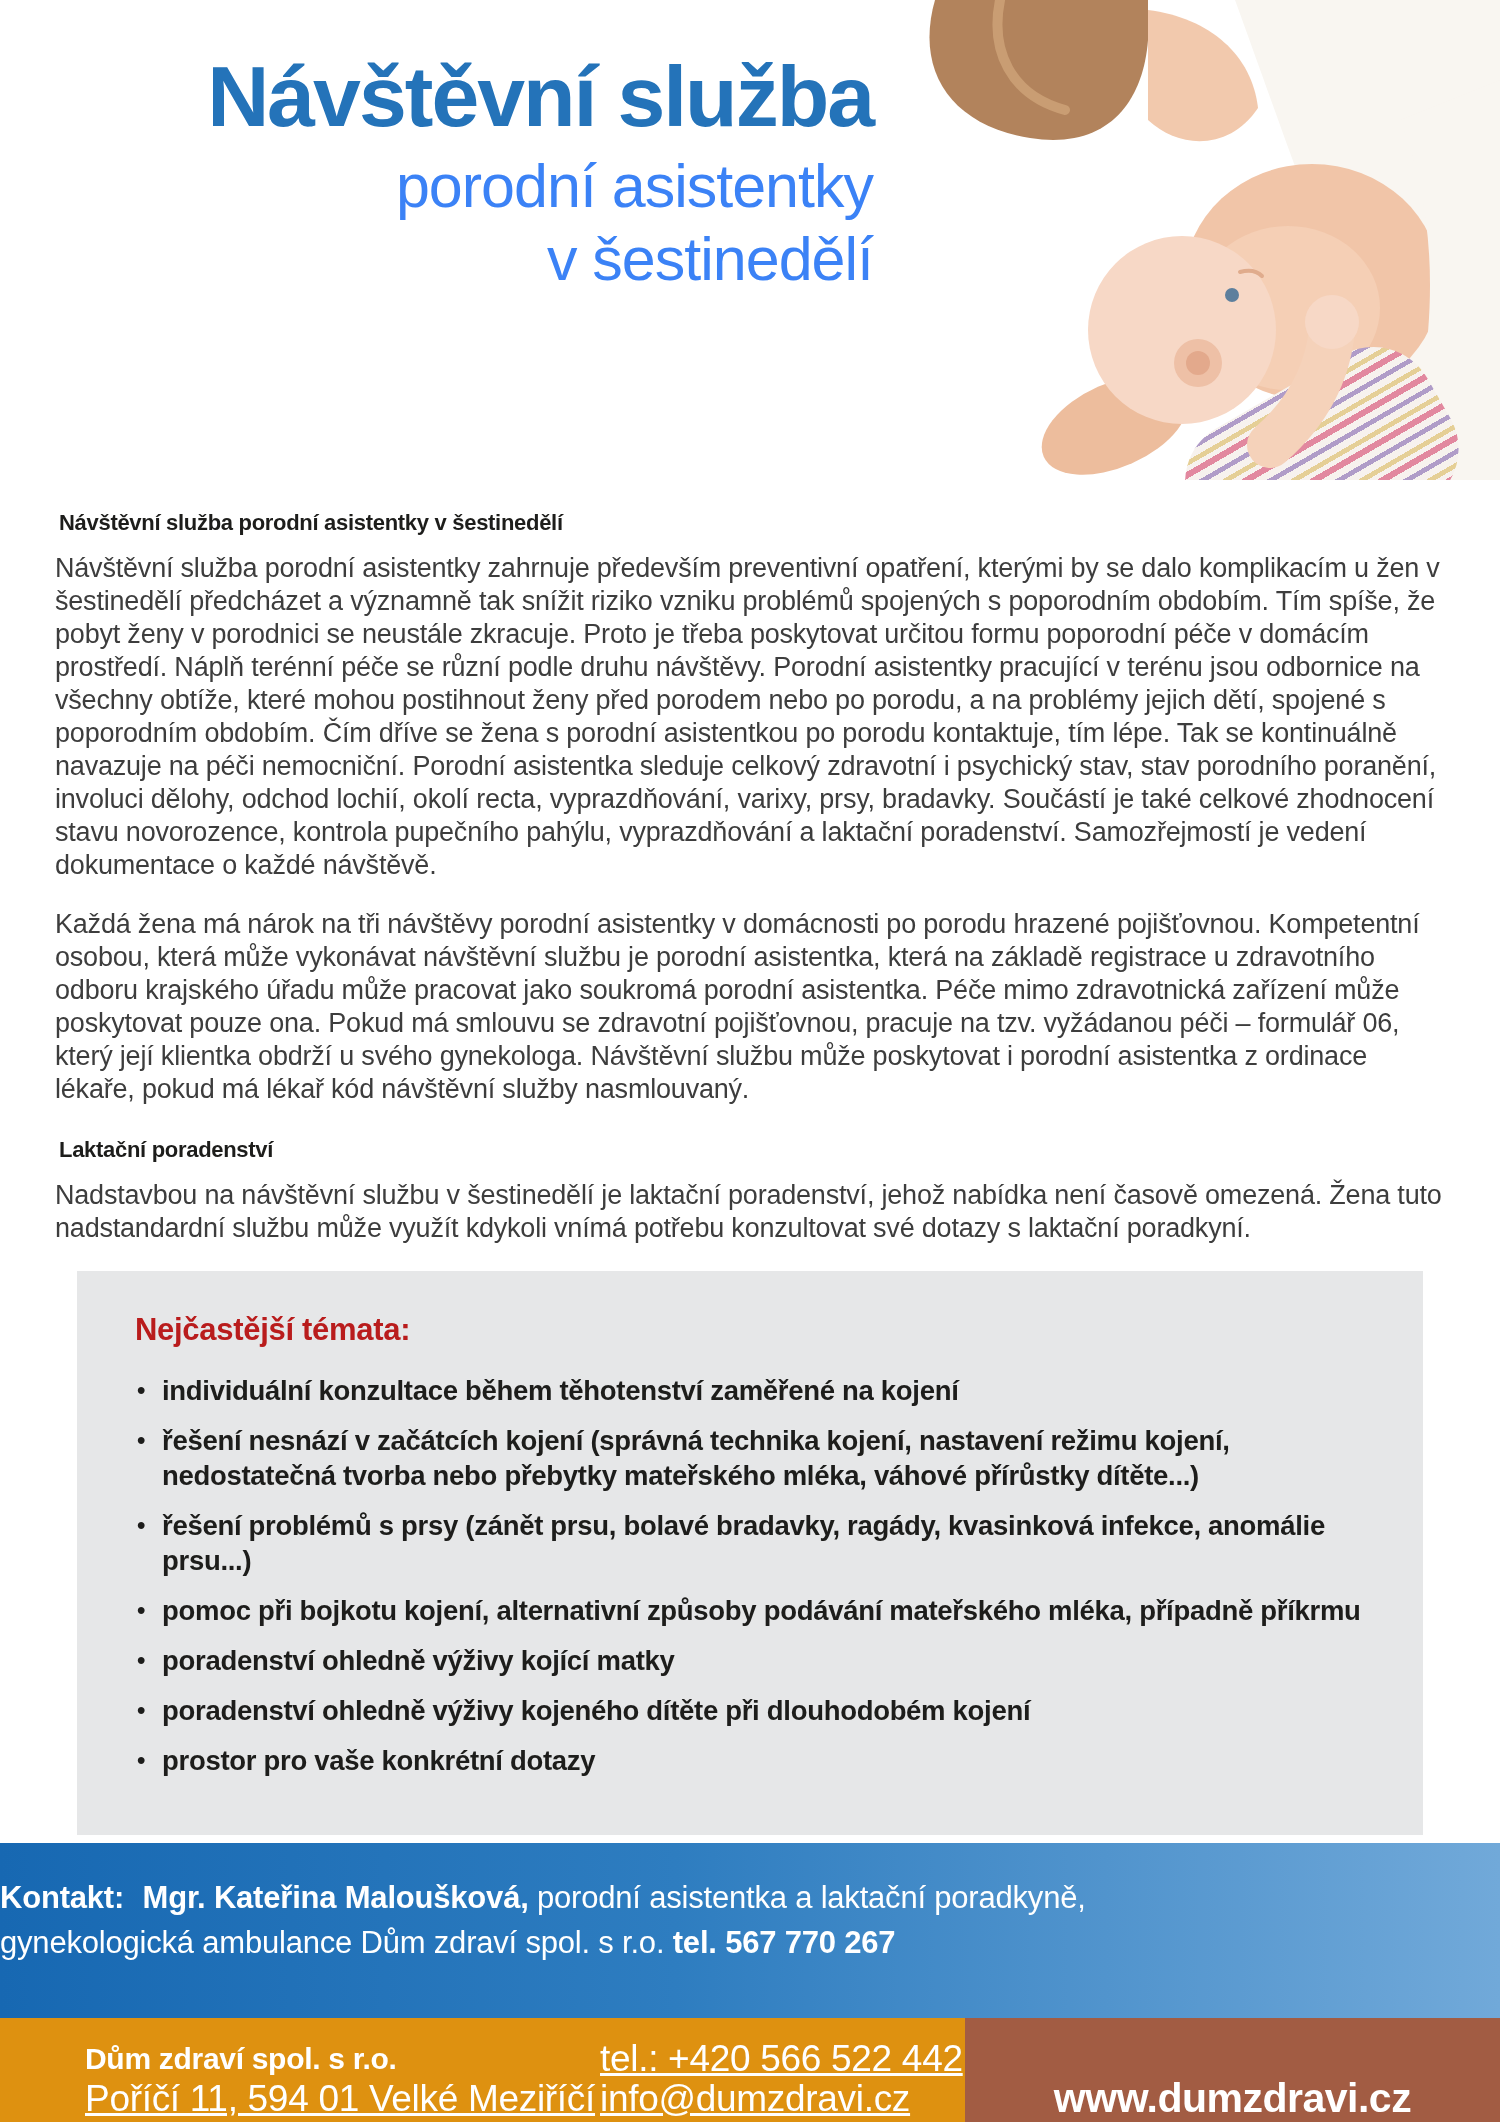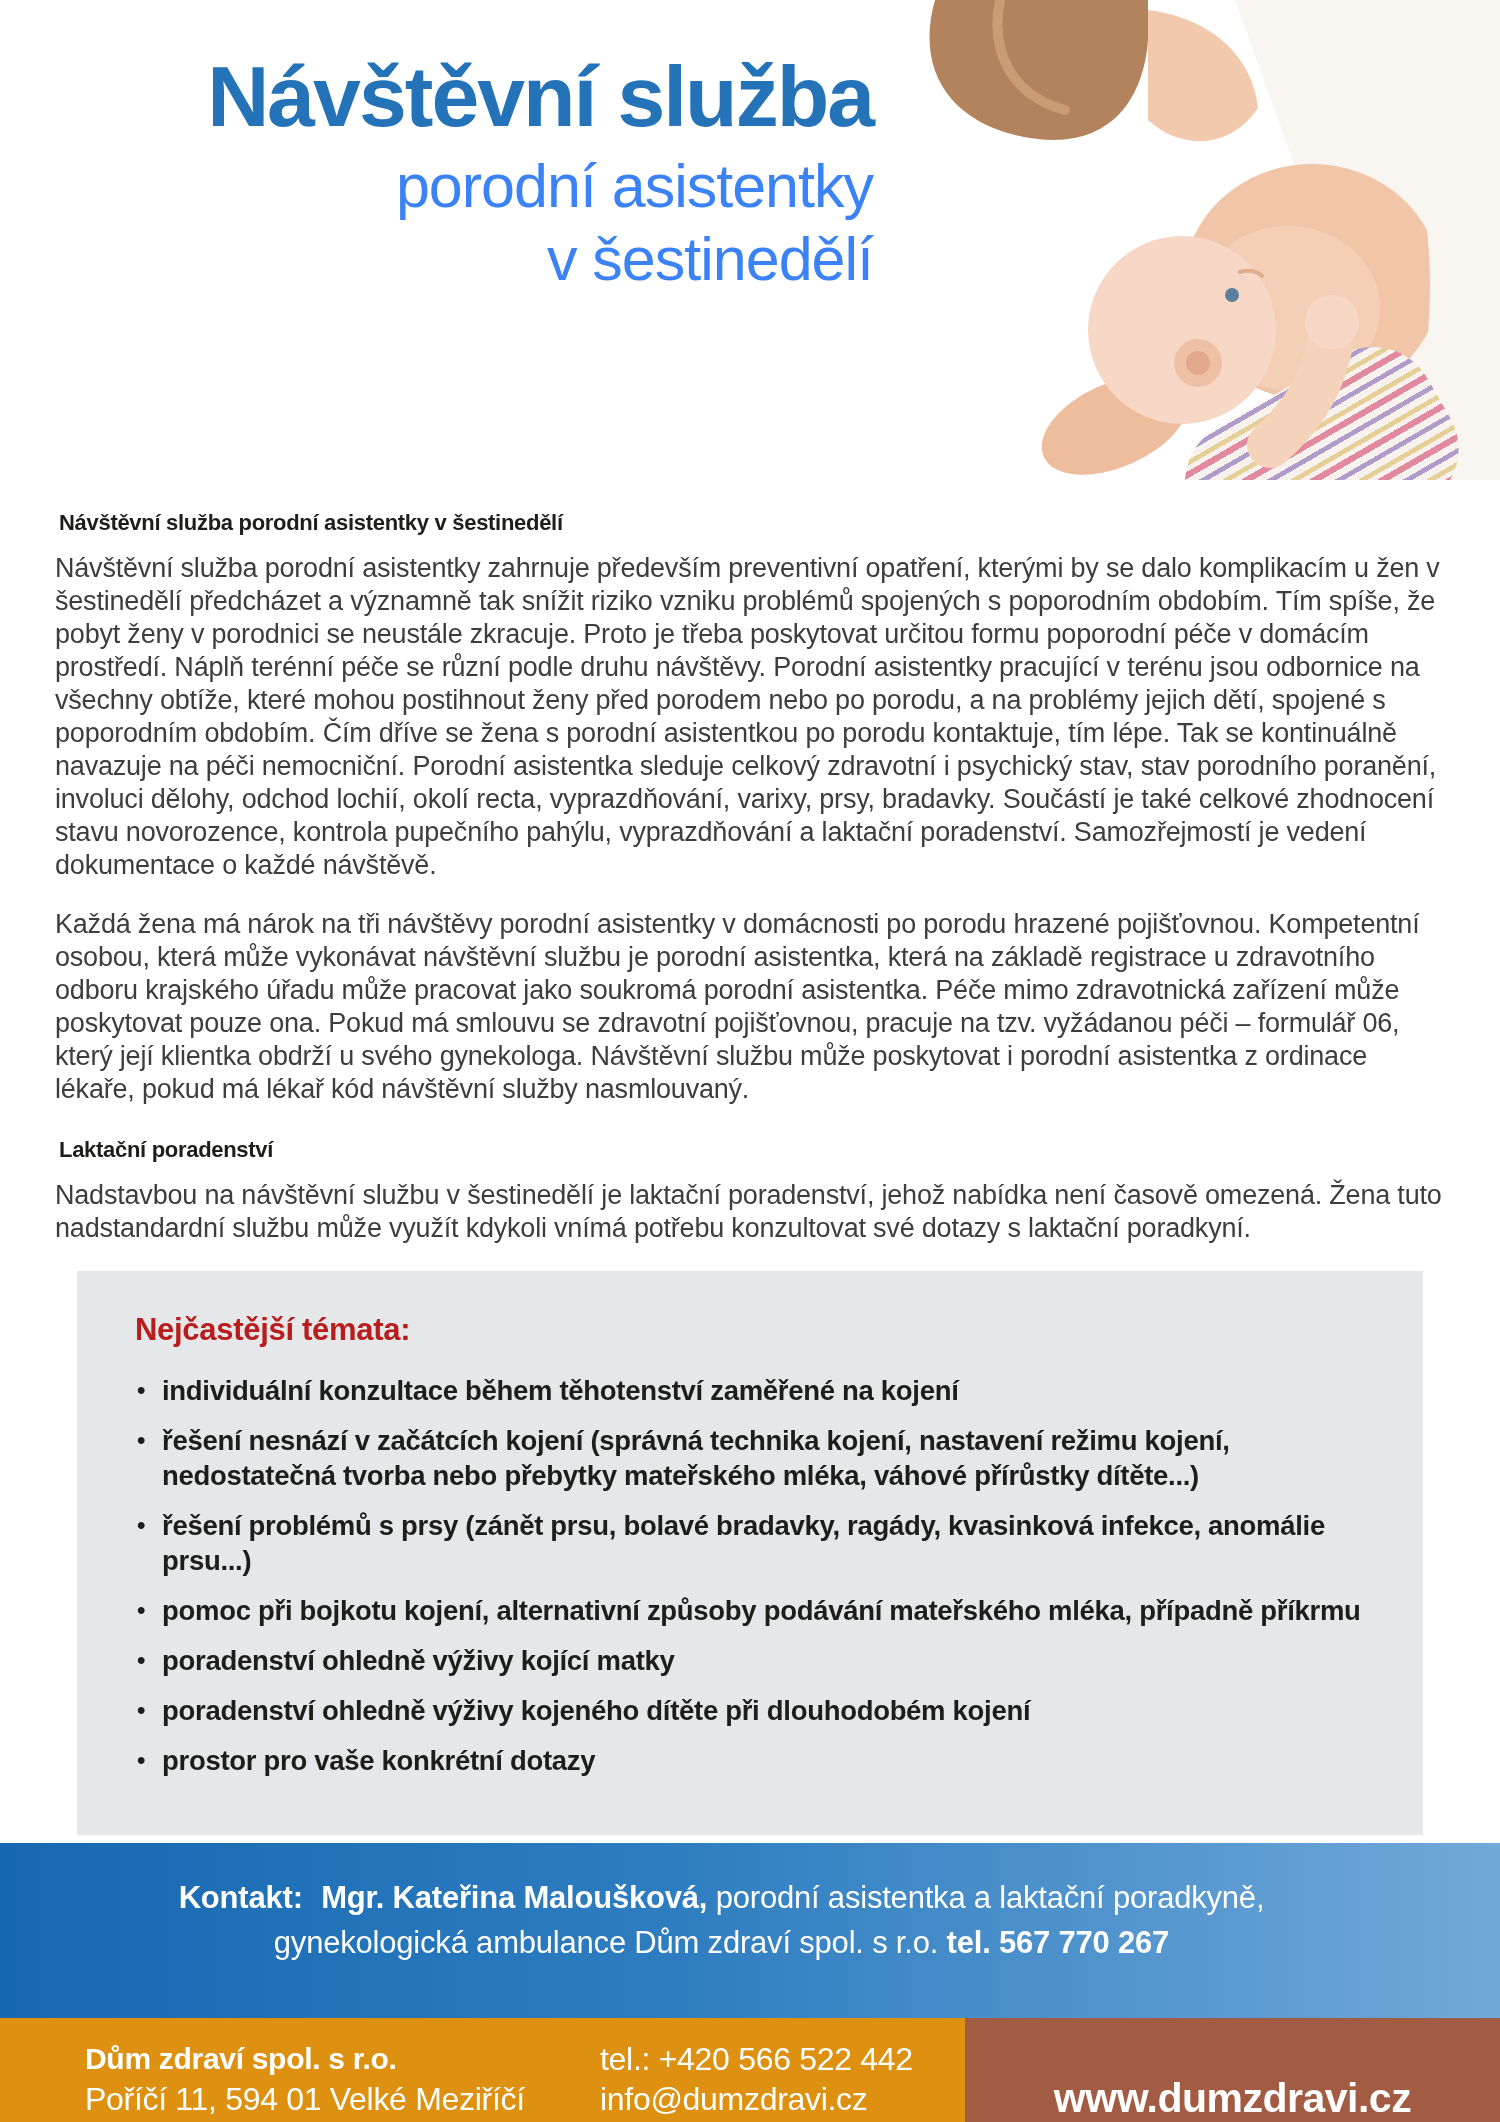--- a/index.html
+++ b/index.html
@@ -37,34 +37,34 @@
     position:relative;margin:0 0 15px;padding-left:27px;
     font-size:27.5px;line-height:35px;font-weight:bold;color:#1d1d1b;letter-spacing:-0.3px;
   }
   .topics-box li .bullet{
     position:absolute;left:2px;top:-1px;font-size:24px;font-weight:bold;color:#1d1d1b;
   }
   
   .contact-bar{
     position:absolute;left:0;top:1843px;width:1500px;height:175px;
     background:linear-gradient(90deg,#1768b2 0%,#2e7dc0 45%,#71a9d9 100%);
-    color:#ffffff;text-align:center;box-sizing:border-box;padding:32px 57px 0 0;
+    color:#ffffff;text-align:left;box-sizing:border-box;padding:32px 57px 0 0;
   }
   .contact-line{font-size:31px;line-height:45px;letter-spacing:-0.2px;}
   .contact-line .b{font-weight:bold;}
   .contact-label{margin-right:10px;}
   
   .footer{position:absolute;left:0;top:2018px;width:1500px;height:104px;display:flex;}
   .footer-orange{
     width:965px;background:#de9110;color:#ffffff;display:flex;
     box-sizing:border-box;padding:21px 0 0 85px;
   }
   .footer-col1{width:515px;}
   .footer-line-bold{font-size:30px;line-height:40px;font-weight:bold;letter-spacing:-0.3px;}
-  .footer-line{font-size:32px;line-height:40px;letter-spacing:-0.3px;}
+  .footer-line{font-size:37px;line-height:40px;letter-spacing:-0.3px;text-decoration:underline;}
   .footer-brown{
     flex:1;background:#a25c43;color:#ffffff;display:flex;align-items:flex-end;justify-content:center;
   }
   .footer-site{font-size:41px;font-weight:bold;letter-spacing:-0.5px;}
 </style>
 </head>
 <body>
 
 <div class="page">
 

